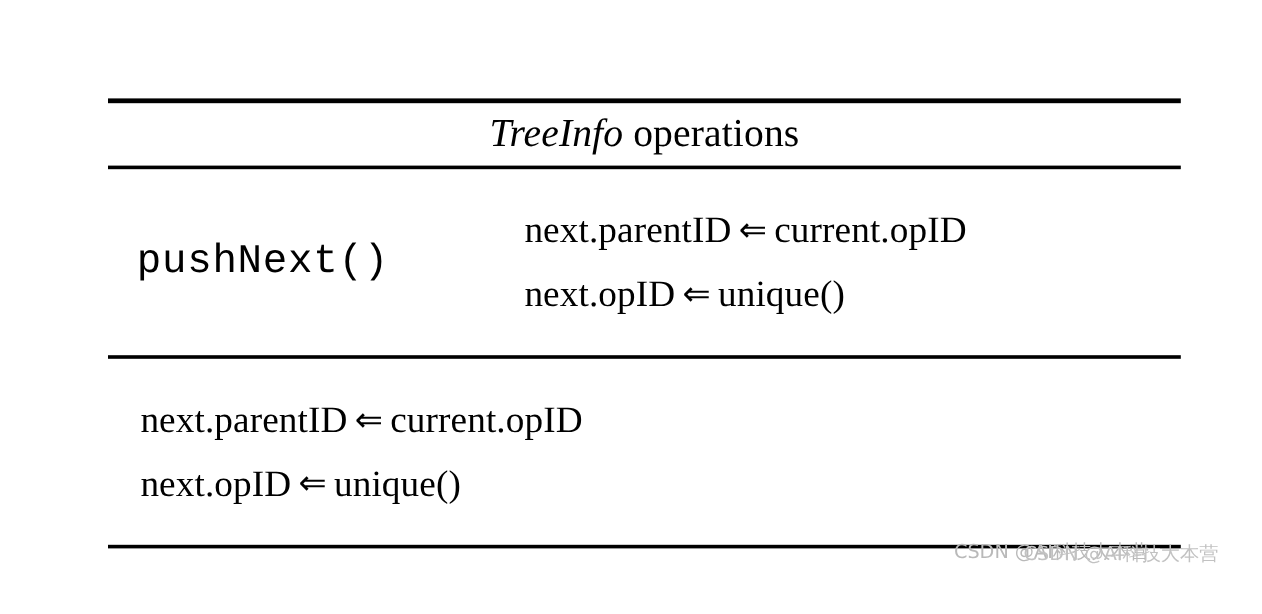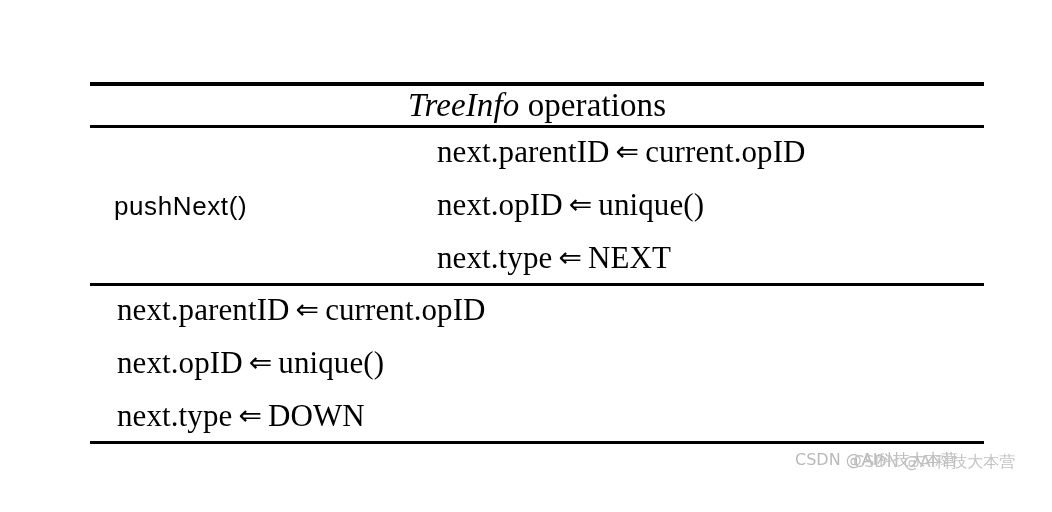--- a/index.html
+++ b/index.html
@@ -27,21 +27,21 @@
   .rule {
     width: 100%;
     background: #000000;
   }
   .rule-top    { height: 4px; }
   .rule-mid    { height: 3px; }
   .rule-bottom { height: 3px; }
 
   
   .title-row {
-    height: 39px;
+    height: 52px;
     display: flex;
     align-items: center;
     justify-content: center;
   }
   .title-text {
     font-size: 33px;
     line-height: 1;
     white-space: nowrap;
     letter-spacing: .1px;
   }
@@ -57,22 +57,22 @@
   }
   .op-name-cell {
     width: 320px;
     flex: 0 0 320px;
     display: flex;
     align-items: center;
     padding-left: 24px;
     box-sizing: border-box;
   }
   .op-name {
-    font-family: Liberation Sans, sans-serif;
-    font-size: 26px;
+    font-family: Liberation Mono, monospace;
+    font-size: 34px;
     line-height: 1;
     letter-spacing: .6px;
     white-space: nowrap;
   }
   .op-stmts {
     flex: 1 1 auto;
     display: flex;
     flex-direction: column;
     justify-content: center;
     margin-left: 27px;
@@ -126,31 +126,29 @@
 
   <div class="rule rule-mid"></div>
 
   <div class="op-row">
     <div class="op-name-cell">
       <span class="op-name">pushNext()</span>
     </div>
     <div class="op-stmts">
       <div class="stmt"><span>next.parentID</span><span class="arrow">⇐</span><span>current.opID</span></div>
       <div class="stmt"><span>next.opID</span><span class="arrow">⇐</span><span>unique()</span></div>
-      <div class="stmt"><span>next.type</span><span class="arrow">⇐</span><span>NEXT</span></div>
     </div>
   </div>
 
   <div class="rule rule-mid"></div>
 
   <div class="op-row">
     <div class="op-stmts">
       <div class="stmt"><span>next.parentID</span><span class="arrow">⇐</span><span>current.opID</span></div>
       <div class="stmt"><span>next.opID</span><span class="arrow">⇐</span><span>unique()</span></div>
-      <div class="stmt"><span>next.type</span><span class="arrow">⇐</span><span>DOWN</span></div>
     </div>
   </div>
 
   <div class="rule rule-bottom"></div>
 
 </div>
 
 <div id="watermark">
   <div class="wm-line wm-a">CSDN @AI科技大本营</div>
   <div class="wm-line wm-b">CSDN @AI科技大本营</div>

